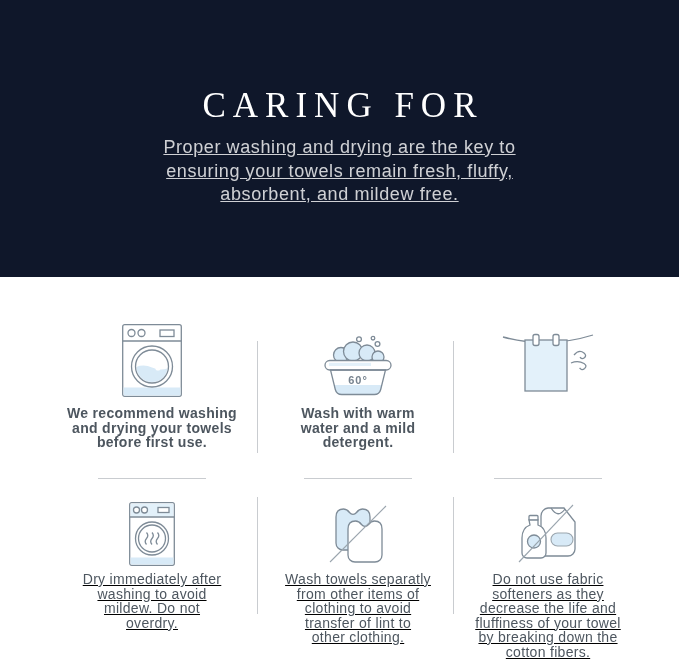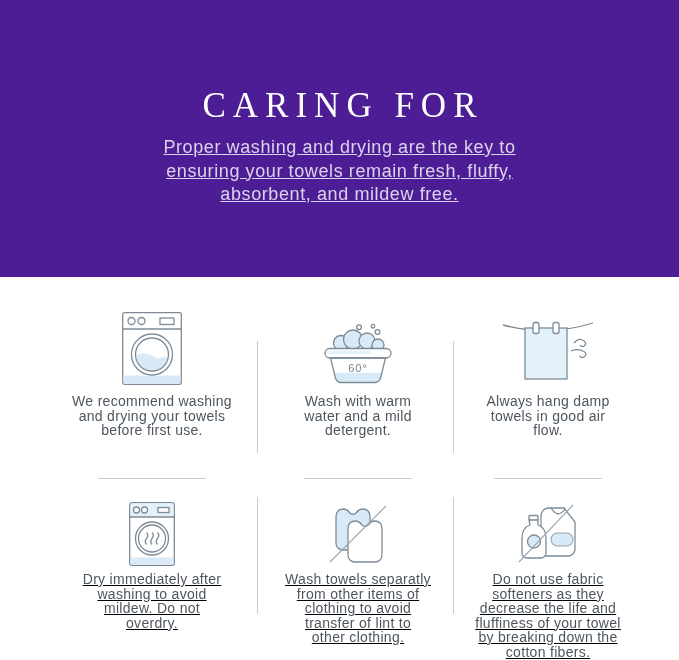--- a/index.html
+++ b/index.html
@@ -3,36 +3,36 @@
 <meta charset="utf-8">
 <style>
   html,body{margin:0;padding:0;background:#fff;}
   .page{
     position:relative;width:679px;height:660px;overflow:hidden;background:#ffffff;
     font-family:"Liberation Sans","DejaVu Sans",sans-serif;
   }
   
   .hero{
     position:absolute;left:0;top:0;width:679px;height:277px;
-    background:#4c1d95;text-align:center;box-sizing:border-box;padding-top:84px;
+    background:#0f172a;text-align:center;box-sizing:border-box;padding-top:84px;
   }
   .hero-title{
     font-family:"Liberation Serif","DejaVu Serif",serif;
     color:#ffffff;font-size:35px;line-height:43px;font-weight:400;
     letter-spacing:7px;text-indent:7px;
   }
   .hero-sub{
     margin:9px 0 0 0;color:rgba(255,255,255,0.8);
     font-size:18px;line-height:23.5px;letter-spacing:0.6px;
     white-space:pre-line;
     text-decoration:underline;
   }
   
   .cell{position:absolute;width:170px;display:flex;flex-direction:column;align-items:center;}
-  .r1{top:301px;} .r2{top:498px;text-decoration:underline;}
+  .r1{top:313px;font-weight:bold;} .r2{top:498px;text-decoration:underline;}
   .c1{left:67px;} .c2{left:273px;} .c3{left:463px;}
   .iconbox{display:flex;align-items:flex-end;justify-content:center;}
   .r1 .iconbox{height:84px;} .r2 .iconbox{height:68px;}
   .caption{
     margin:9px 0 0 0;color:#4d565f;font-size:14px;line-height:14.5px;
     letter-spacing:0.3px;text-align:center;white-space:pre-line;
   }
   .r2 .caption{margin-top:6px;}
   
   .vdiv{position:absolute;width:1px;background:#c9ccd0;}
@@ -107,23 +107,20 @@
     <div class="iconbox">
       <svg width="92" height="68" viewBox="0 0 92 68">
         <path d="M1 8 Q 46 20 91 6" fill="none" class="st"></path>
         <rect x="23" y="11" width="42" height="51" fill="#e3f1fa" class="st"></rect>
         <rect x="31" y="5.5" width="6" height="11" rx="2" fill="#fff" class="st"></rect>
         <rect x="51" y="5.5" width="6" height="11" rx="2" fill="#fff" class="st"></rect>
         <path d="M72 26 q5 -6 10 -2 q3 2.6 0.4 4.8 q-2.6 2 -4.4 -0.6" fill="none" class="st"></path>
         <path d="M69 34 q7 -3 13 0.5 q3.6 2.4 0.6 5 q-3 2.4 -5 -0.6" fill="none" class="st"></path>
       </svg>
     </div>
-    <p class="caption">Always hang damp
-towels in good air
-flow.</p>
   </section>
 
   <section class="cell r2 c1">
     <div class="iconbox">
       <svg width="46" height="64" viewBox="0 0 46 64">
         <rect x="0.7" y="0.7" width="44.6" height="62.6" rx="2" fill="#fff" class="st"></rect>
         <rect x="1.6" y="1.6" width="42.8" height="13" fill="#e3f1fa"></rect>
         <line x1="0.7" y1="15" x2="45.3" y2="15" class="st"></line>
         <circle cx="7.5" cy="8" r="3" fill="#fff" class="st"></circle>
         <circle cx="15.5" cy="8" r="3" fill="#fff" class="st"></circle>

